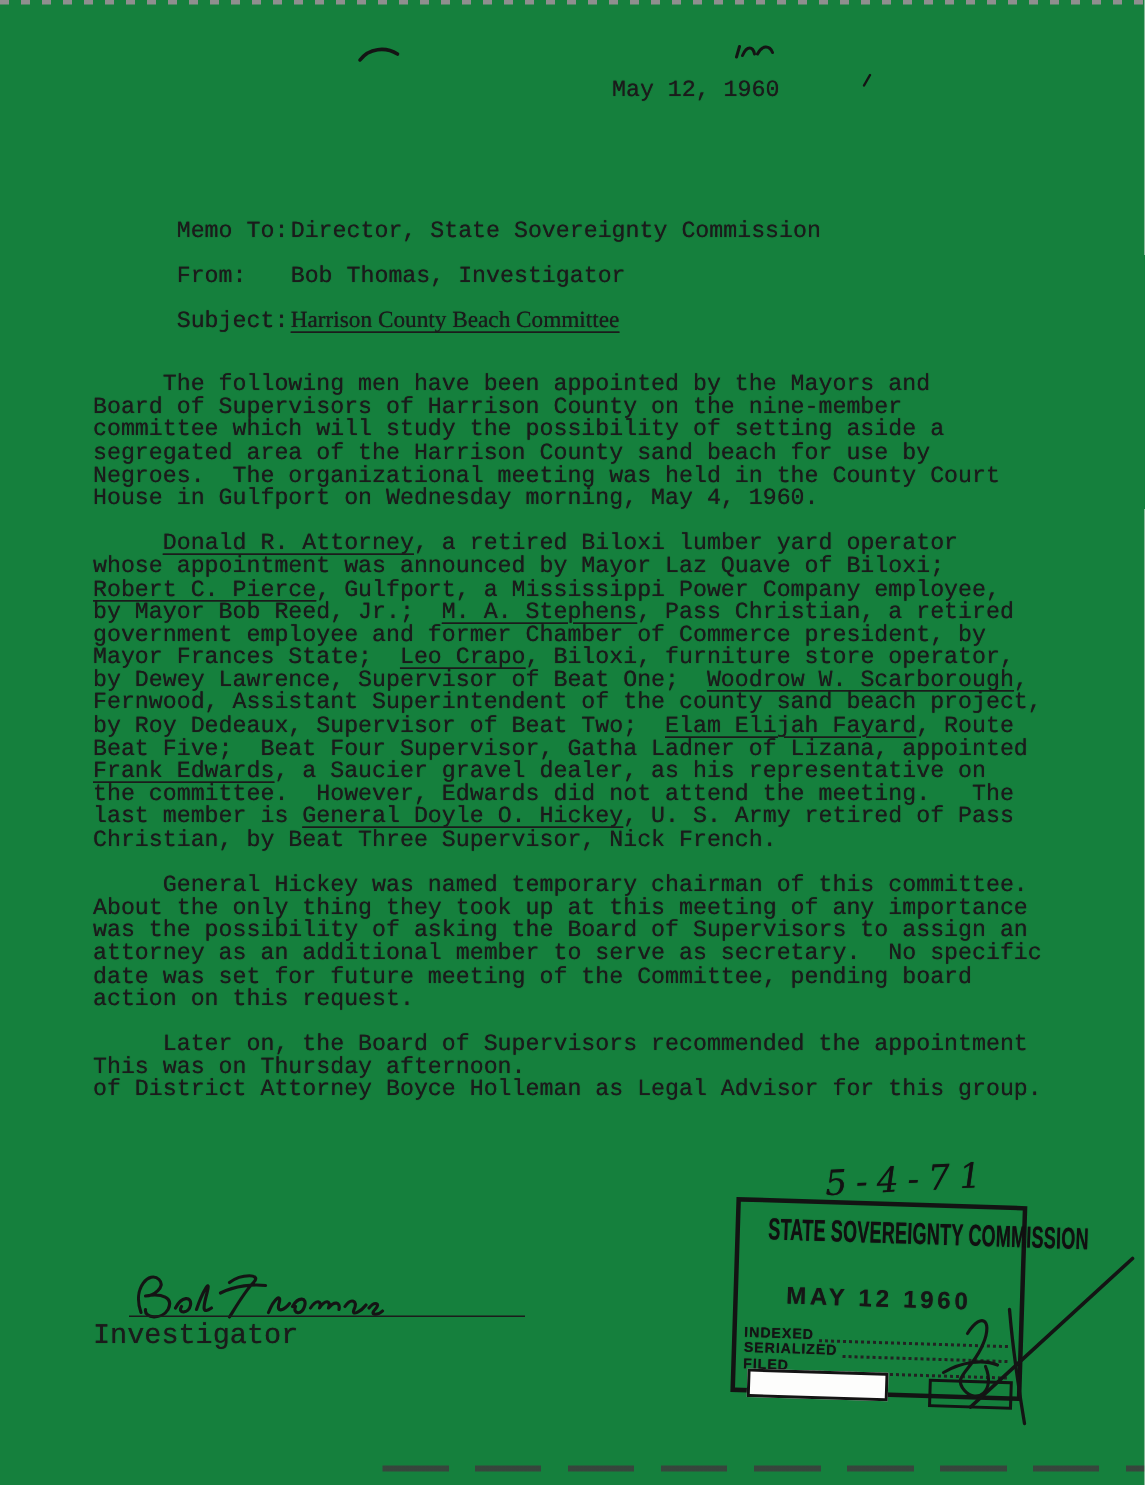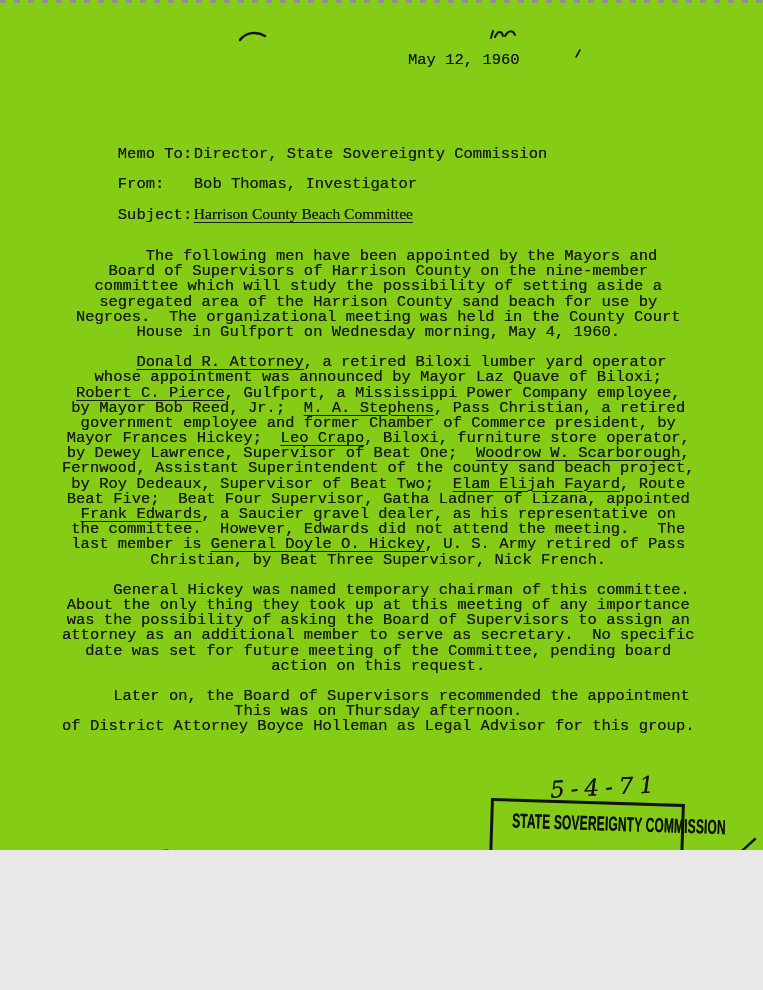--- a/index.html
+++ b/index.html
@@ -1,18 +1,18 @@
 <!DOCTYPE html>
 <html><head>
 <meta charset="utf-8">
 <style>
   html,body { margin:0; padding:0; background:#e8e8e6; }
   .page {
-    position:relative; width:763px; height:850px; margin:0 auto;
-    background:#84cc16; overflow:hidden;
+    position:relative; width:763px; height:990px; margin:0 auto;
+    background:#15803d; overflow:hidden;
     font-family:"Liberation Mono","DejaVu Sans Mono",monospace;
     color:#1b1b1b;
   }
   .tw { text-shadow:0 0 0.5px rgba(25,25,25,0.85); }
 
   
   .edge-top {
     position:absolute; top:0; left:0; right:0; height:3px;
     background:repeating-linear-gradient(90deg,#8f8f8f 0 6px,transparent 6px 14px);
   }
@@ -25,21 +25,21 @@
   .date-line { position:absolute; left:408px; top:51px; font-size:15.5px; }
 
   .memo-header { position:absolute; left:62px; top:127px; font-size:15.5px; }
   .hrow { height:30px; white-space:pre; }
   .hlabel { display:inline-block; width:76px; }
   .subject-value {
     text-decoration:underline; text-decoration-thickness:1.2px; text-underline-offset:3px;font-family:Liberation Serif, serif;
   }
 
   .memo-body { position:absolute; left:62px; top:249px; font-size:15.5px; }
-  .para { margin:0 0 15px 0;text-align:center; }
+  .para { margin:0 0 15px 0; }
   .tline { white-space:pre; line-height:15.2px; height:15.2px; }
   .u {
     text-decoration:underline; text-decoration-thickness:1.2px; text-underline-offset:2.5px;
   }
 
   
   .sig-script { position:absolute; left:85px; top:845px; }
   .sig-line { position:absolute; left:86px; top:877px; width:264px; border-top:1.6px solid #1b1b1b; }
   .sig-title { position:absolute; left:62px; top:879px; font-size:19px; }
 
@@ -121,21 +121,21 @@
         <div class="tline"><span>segregated area of the Harrison County sand beach for use by</span></div>
         <div class="tline"><span>Negroes.  The organizational meeting was held in the County Court</span></div>
         <div class="tline"><span>House in Gulfport on Wednesday morning, May 4, 1960.</span></div>
       </div>
       <div class="para">
         <div class="tline"><span>     </span><span class="u">Donald R. Attorney</span><span>, a retired Biloxi lumber yard operator</span></div>
         <div class="tline"><span>whose appointment was announced by Mayor Laz Quave of Biloxi;</span></div>
         <div class="tline"><span class="u">Robert C. Pierce</span><span>, Gulfport, a Mississippi Power Company employee,</span></div>
         <div class="tline"><span>by Mayor Bob Reed, Jr.;  </span><span class="u">M. A. Stephens</span><span>, Pass Christian, a retired</span></div>
         <div class="tline"><span>government employee and former Chamber of Commerce president, by</span></div>
-        <div class="tline"><span>Mayor Frances Hickey;  </span><span class="u">Leo Crapo</span><span>, Biloxi, furniture store operator,</span></div>
+        <div class="tline"><span>Mayor Frances State;  </span><span class="u">Leo Crapo</span><span>, Biloxi, furniture store operator,</span></div>
         <div class="tline"><span>by Dewey Lawrence, Supervisor of Beat One;  </span><span class="u">Woodrow W. Scarborough</span><span>,</span></div>
         <div class="tline"><span>Fernwood, Assistant Superintendent of the county sand beach project,</span></div>
         <div class="tline"><span>by Roy Dedeaux, Supervisor of Beat Two;  </span><span class="u">Elam Elijah Fayard</span><span>, Route</span></div>
         <div class="tline"><span>Beat Five;  Beat Four Supervisor, Gatha Ladner of Lizana, appointed</span></div>
         <div class="tline"><span class="u">Frank Edwards</span><span>, a Saucier gravel dealer, as his representative on</span></div>
         <div class="tline"><span>the committee.  However, Edwards did not attend the meeting.   The</span></div>
         <div class="tline"><span>last member is </span><span class="u">General Doyle O. Hickey</span><span>, U. S. Army retired of Pass</span></div>
         <div class="tline"><span>Christian, by Beat Three Supervisor, Nick French.</span></div>
       </div>
       <div class="para">

